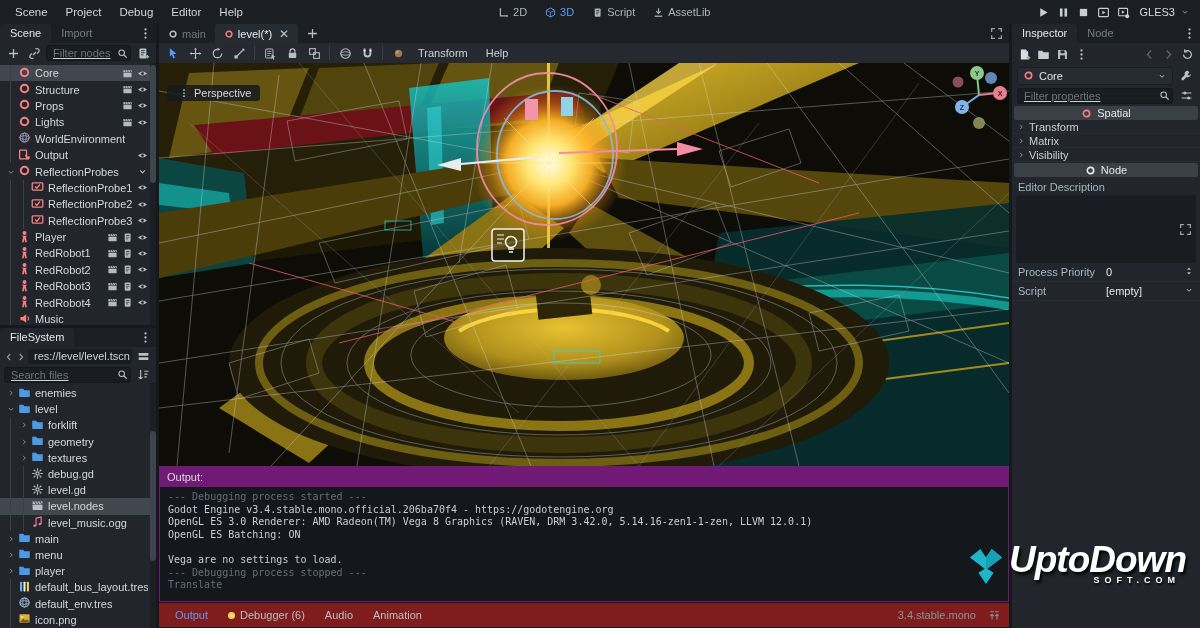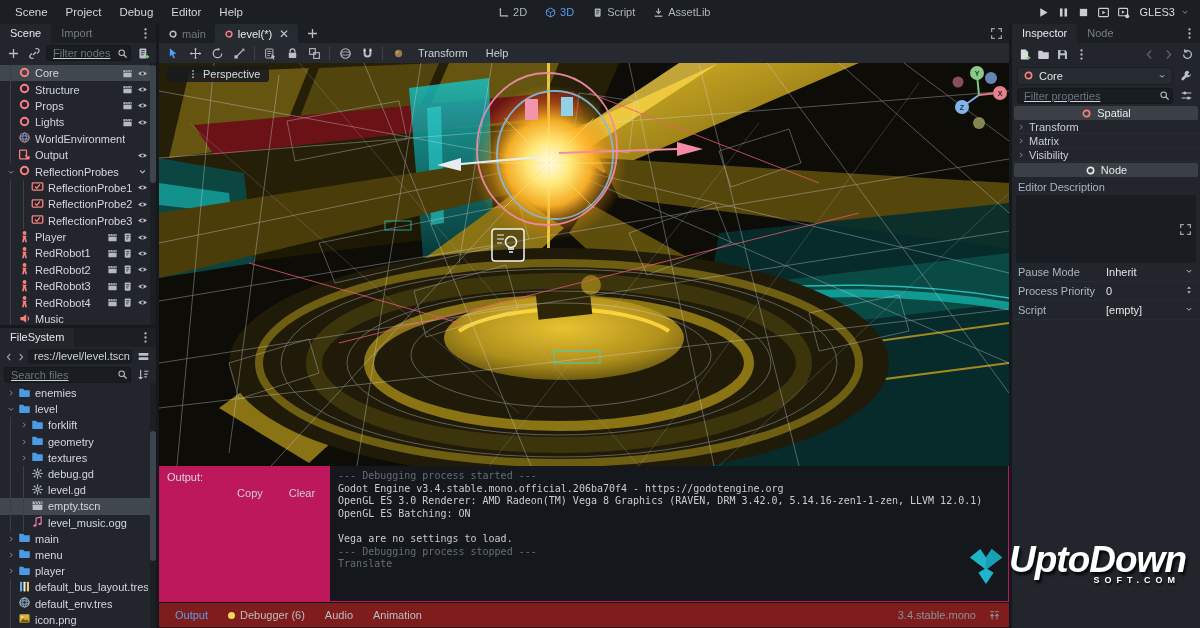--- a/index.html
+++ b/index.html
@@ -76,25 +76,25 @@
 
   #vp-toolbar { height:20px; background:#262a30; display:flex; align-items:center; gap:2px; padding:0 4px; flex:none; }
   #vp-toolbar .flat-btn { width:20px; }
   .tsep { width:1px; height:14px; background:#ffffff1c; margin:0 3px; }
   .menu-text { padding:0 8px; color:#ccd1d6; }
   .tool-cursor { color:#4f9df0 !important; }
   .tool-sun { color:#9b7b4e !important; }
 
   #viewport { position:relative; height:403px; background:#0d0c06; flex:none; overflow:hidden; }
   #viewport svg.scene { position:absolute; inset:0; }
-  #perspective-btn { position:absolute; left:8px; top:3px; display:flex; align-items:center; gap:5px;
-    background:rgba(24,27,31,.88); border-radius:3px; padding:2px 9px 2px 21px; color:#d7dbdf; }
+  #perspective-btn { position:absolute; left:8px; top:22px; display:flex; align-items:center; gap:5px;
+    background:rgba(24,27,31,.88); border-radius:3px; padding:2px 9px 2px 12px; color:#d7dbdf; }
 
   
-  #output-panel { height:136px; display:flex; flex-direction:row; flex:none; background:#be185d; }
+  #output-panel { height:136px; display:flex; flex-direction:column; flex:none; background:#701a75; }
   #output-header { height:21px; display:flex; align-items:center; padding:0 8px; gap:14px; flex:none; }
   #output-title { color:#d6dade; }
   #output-header .spacer { flex:1; }
   .txt-btn { color:#c9ced3; padding:1px 6px;margin-top:32px; }
   #output-log { flex:1; background:#14171b; margin:0 1px 1px; padding:4px 8px; overflow:hidden;
     font:10px "DejaVu Sans Mono", monospace; line-height:12.6px; color:#c9cdd2; }
   .log-line.dim { color:#676e76; }
 
   
   #statusbar { height:25px; background:#7f1d1d; border-top:1px solid #15181c; display:flex; align-items:center;
@@ -814,21 +814,21 @@
           <div class="trow sel">
         <span class="unit"></span>
             <span class="unit"></span>
             <span class="nicon"><span class="icon ">
                 <svg viewBox="0 0 16 16">
                   <path d="M2 3 h12 v3.4 H2 Z" fill="currentColor"></path>
                   <path d="M4.4 3 l1.8 3.4 M7.8 3 l1.8 3.4 M11.2 3 l1.8 3.4" stroke="#22262c" stroke-width="1"></path>
                   <rect x="2" y="7.2" width="12" height="6.3" rx=".6" fill="currentColor"></rect>
                 </svg>
               </span></span>
-        <span class="tlabel">empty.tscn</span>
+        <span class="tlabel">level.nodes</span>
         <span class="badges"></span>
       </div>
           <div class="trow ">
         <span class="unit"></span>
             <span class="unit"></span>
             <span class="nicon"><span class="icon ">
                 <svg viewBox="0 0 16 16">
                   <path d="M6.2 13.2 V4 l6.3 -1.6 v8.8" fill="none" stroke="#ec7fa8" stroke-width="1.4"></path>
                   <ellipse cx="4.6" cy="13.2" rx="1.9" ry="1.4" fill="#ec7fa8"></ellipse>
                   <ellipse cx="10.9" cy="11.2" rx="1.9" ry="1.4" fill="#ec7fa8"></ellipse>
@@ -1399,29 +1399,20 @@
     <div id="editor-desc-box">
       <span class="expand icon">
           <svg viewBox="0 0 16 16">
             <path d="M2 6 V2 h4 M10 2 h4 v4 M14 10 v4 h-4 M6 14 H2 v-4" fill="none" stroke="currentColor" stroke-width="1.6"></path>
           </svg>
         </span>
     </div>
 
     <div id="insp-props">
         <div class="prop-row">
-     <span class="prop-label">Pause Mode</span>
-     <span class="prop-value">Inherit</span>
-     <span class="prop-ctrl"><span class="icon xs">
-              <svg viewBox="0 0 16 16">
-                <path d="M4.5 6.5 L8 10 11.5 6.5" fill="none" stroke="currentColor" stroke-width="1.6"></path>
-              </svg>
-            </span></span>
-   </div>
-        <div class="prop-row">
      <span class="prop-label">Process Priority</span>
      <span class="prop-value">0</span>
      <span class="prop-ctrl"><span class="icon xs">
               <svg viewBox="0 0 16 16">
                 <path d="M8 2.5 L11 6 H5 Z M8 13.5 L5 10 h6 Z" fill="currentColor"></path>
               </svg>
             </span></span>
    </div>
         <div class="prop-row">
      <span class="prop-label">Script</span>

